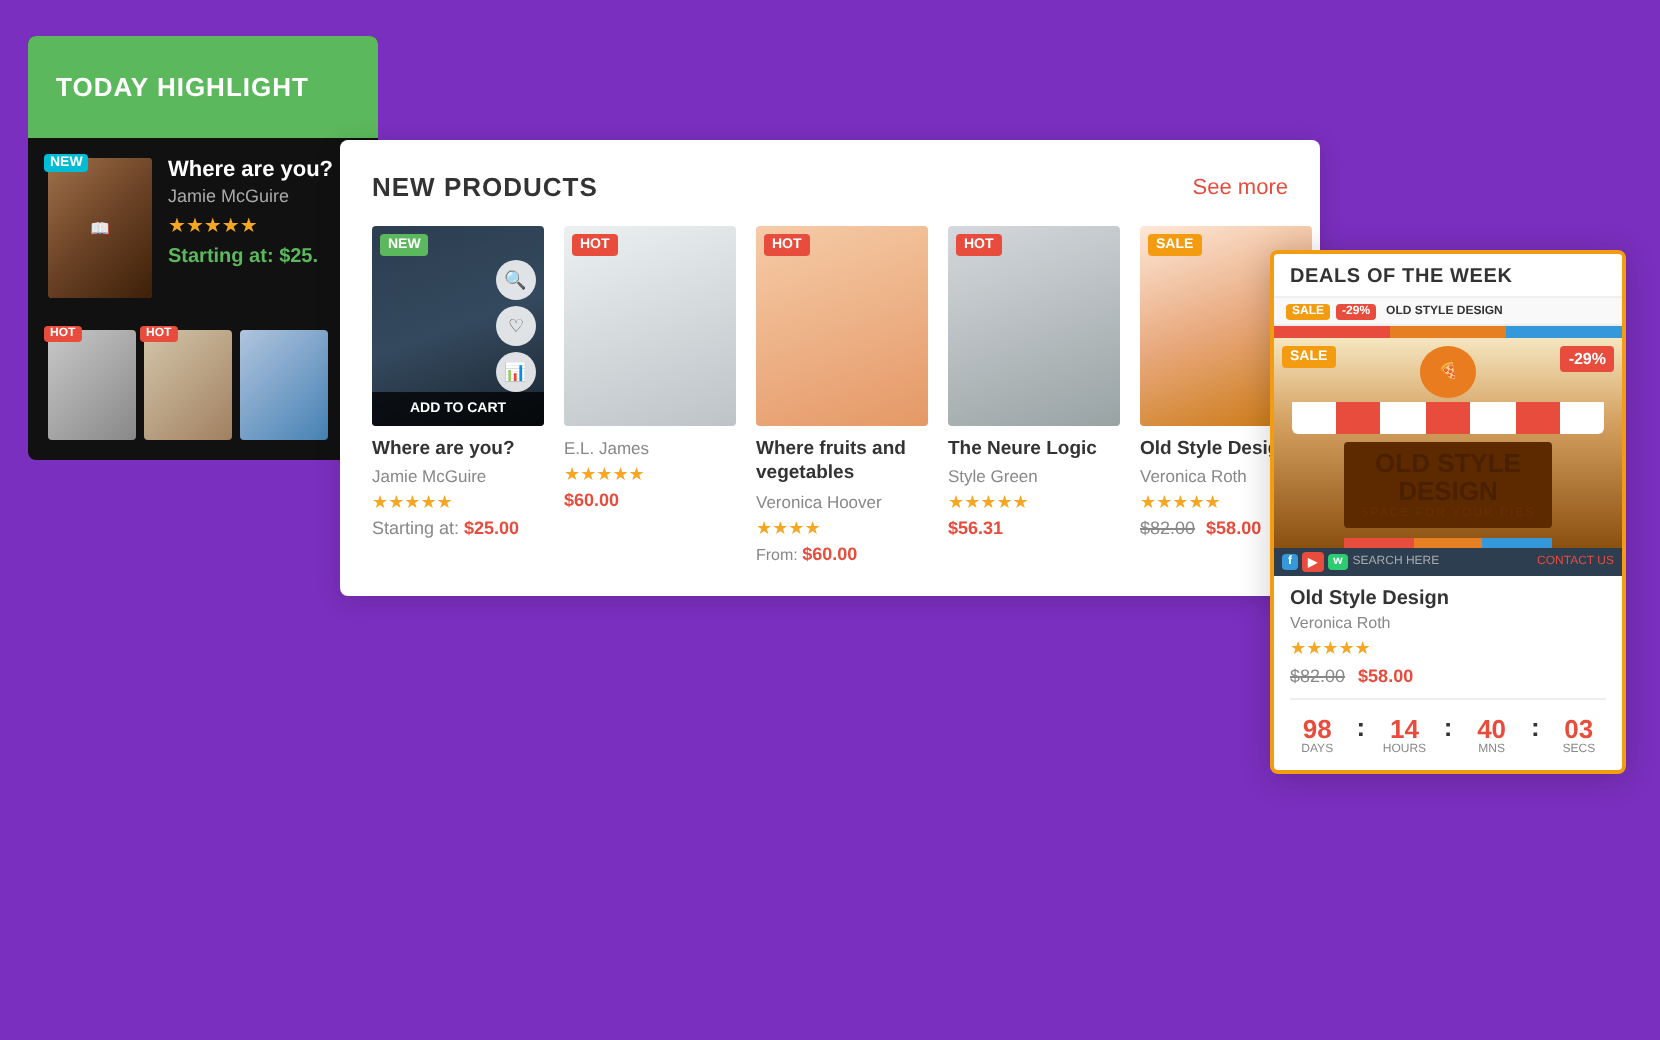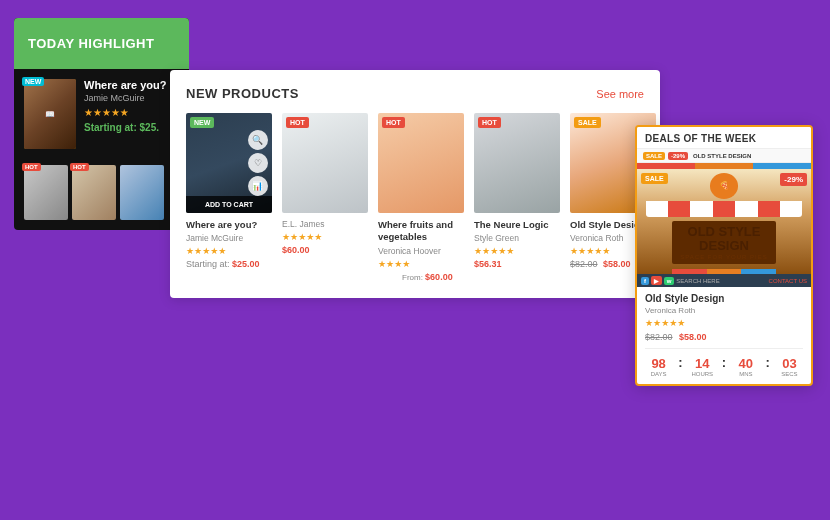--- a/index.html
+++ b/index.html
@@ -276,21 +276,20 @@
       font-weight: bold;
       text-align: center;
     }
     .np-product-price .original {
       text-decoration: line-through;
       margin-right: 3px;
     }
     .np-product-price .from-label {
       color: #888;
       font-size: 8px;
-      margin-left: 24px;
     }
 
     
     .deals-panel {
       position: absolute;
       top: 125px;
       left: 635px;
       width: 178px;
       background: #fff;
       border-radius: 4px;

